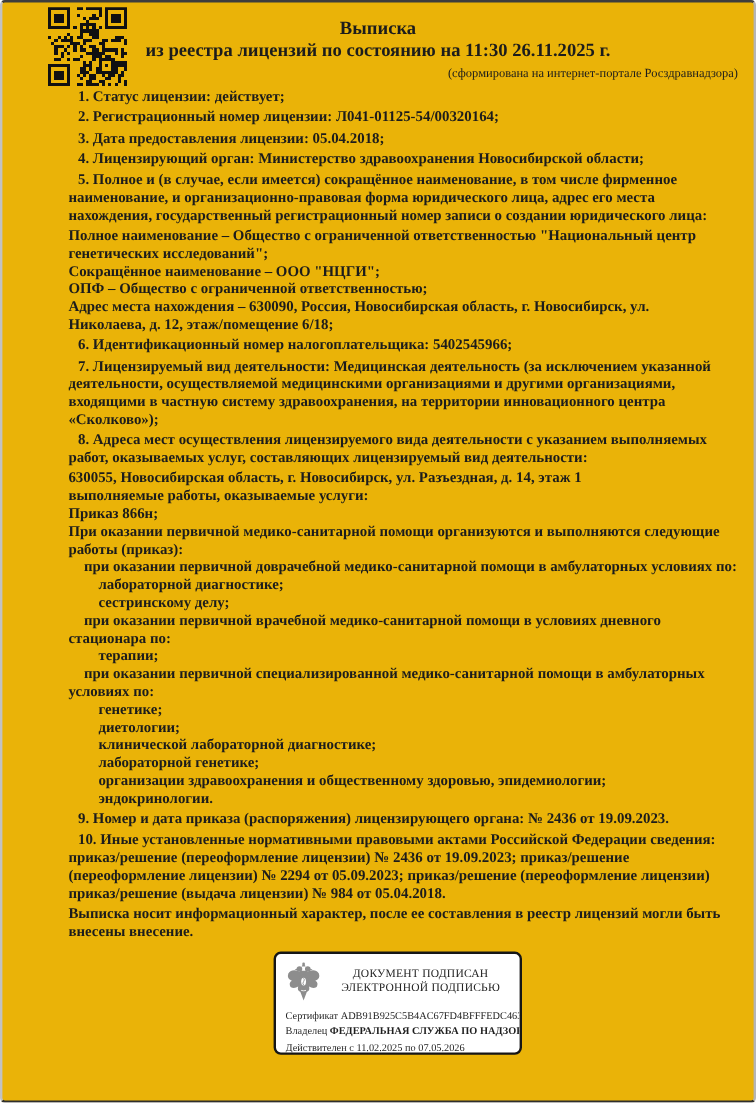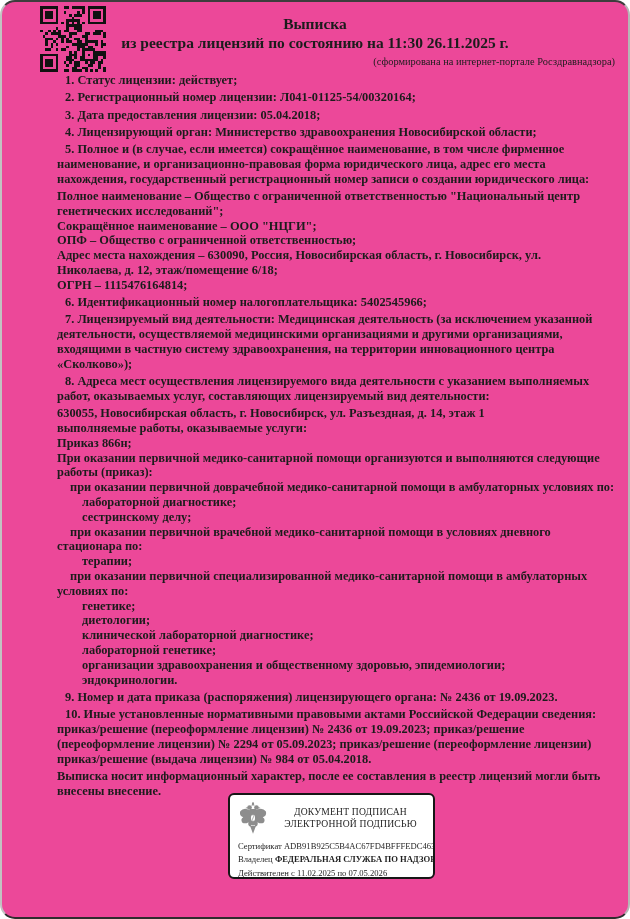--- a/index.html
+++ b/index.html
@@ -1,23 +1,23 @@
 <!DOCTYPE html>
 <html><head>
 <meta charset="utf-8">
 <style>
   html,body{margin:0;padding:0;background:#ffffff;}
   .page{
     position:relative;
     width:630px;height:919px;
     box-sizing:border-box;
-    background:#ec4899;
+    background:#eab308;
     border:2px solid;
     border-color:#3d3d3d #b5b5b5 #2e2e2e #c2c2c2;
-    border-radius:15px;
+    border-radius:4px;
     overflow:hidden;
     font-family:"Liberation Serif", serif;
     color:#1c1c1c;
   }
   .qr{position:absolute;left:38px;top:4px;width:66px;height:66px;}
   .header{padding-top:12px;text-align:center;font-weight:bold;}
   .t1{font-size:15.5px;line-height:19px;}
   .t2{font-size:15.5px;line-height:19px;}
   .subtitle{
     text-align:right;font-weight:normal;
@@ -354,21 +354,20 @@
       <div class="ln i-numbered para">4. Лицензирующий орган: Министерство здравоохранения Новосибирской области;</div>
       <div class="ln i-numbered para">5. Полное и (в случае, если имеется) сокращённое наименование, в том числе фирменное</div>
       <div class="ln i-none">наименование, и организационно-правовая форма юридического лица, адрес его места</div>
       <div class="ln i-none">нахождения, государственный регистрационный номер записи о создании юридического лица:</div>
       <div class="ln i-none para">Полное наименование – Общество с ограниченной ответственностью "Национальный центр</div>
       <div class="ln i-none">генетических исследований";</div>
       <div class="ln i-none">Сокращённое наименование – ООО "НЦГИ";</div>
       <div class="ln i-none">ОПФ – Общество с ограниченной ответственностью;</div>
       <div class="ln i-none">Адрес места нахождения – 630090, Россия, Новосибирская область, г. Новосибирск, ул.</div>
       <div class="ln i-none">Николаева, д. 12, этаж/помещение 6/18;</div>
-      <div class="ln i-none">ОГРН – 1115476164814;</div>
       <div class="ln i-numbered para">6. Идентификационный номер налогоплательщика: 5402545966;</div>
       <div class="ln i-numbered para">7. Лицензируемый вид деятельности: Медицинская деятельность (за исключением указанной</div>
       <div class="ln i-none">деятельности, осуществляемой медицинскими организациями и другими организациями,</div>
       <div class="ln i-none">входящими в частную систему здравоохранения, на территории инновационного центра</div>
       <div class="ln i-none">«Сколково»);</div>
       <div class="ln i-numbered para">8. Адреса мест осуществления лицензируемого вида деятельности с указанием выполняемых</div>
       <div class="ln i-none">работ, оказываемых услуг, составляющих лицензируемый вид деятельности:</div>
       <div class="ln i-none para">630055, Новосибирская область, г. Новосибирск, ул. Разъездная, д. 14, этаж 1</div>
       <div class="ln i-none">выполняемые работы, оказываемые услуги:</div>
       <div class="ln i-none">Приказ 866н;</div>

